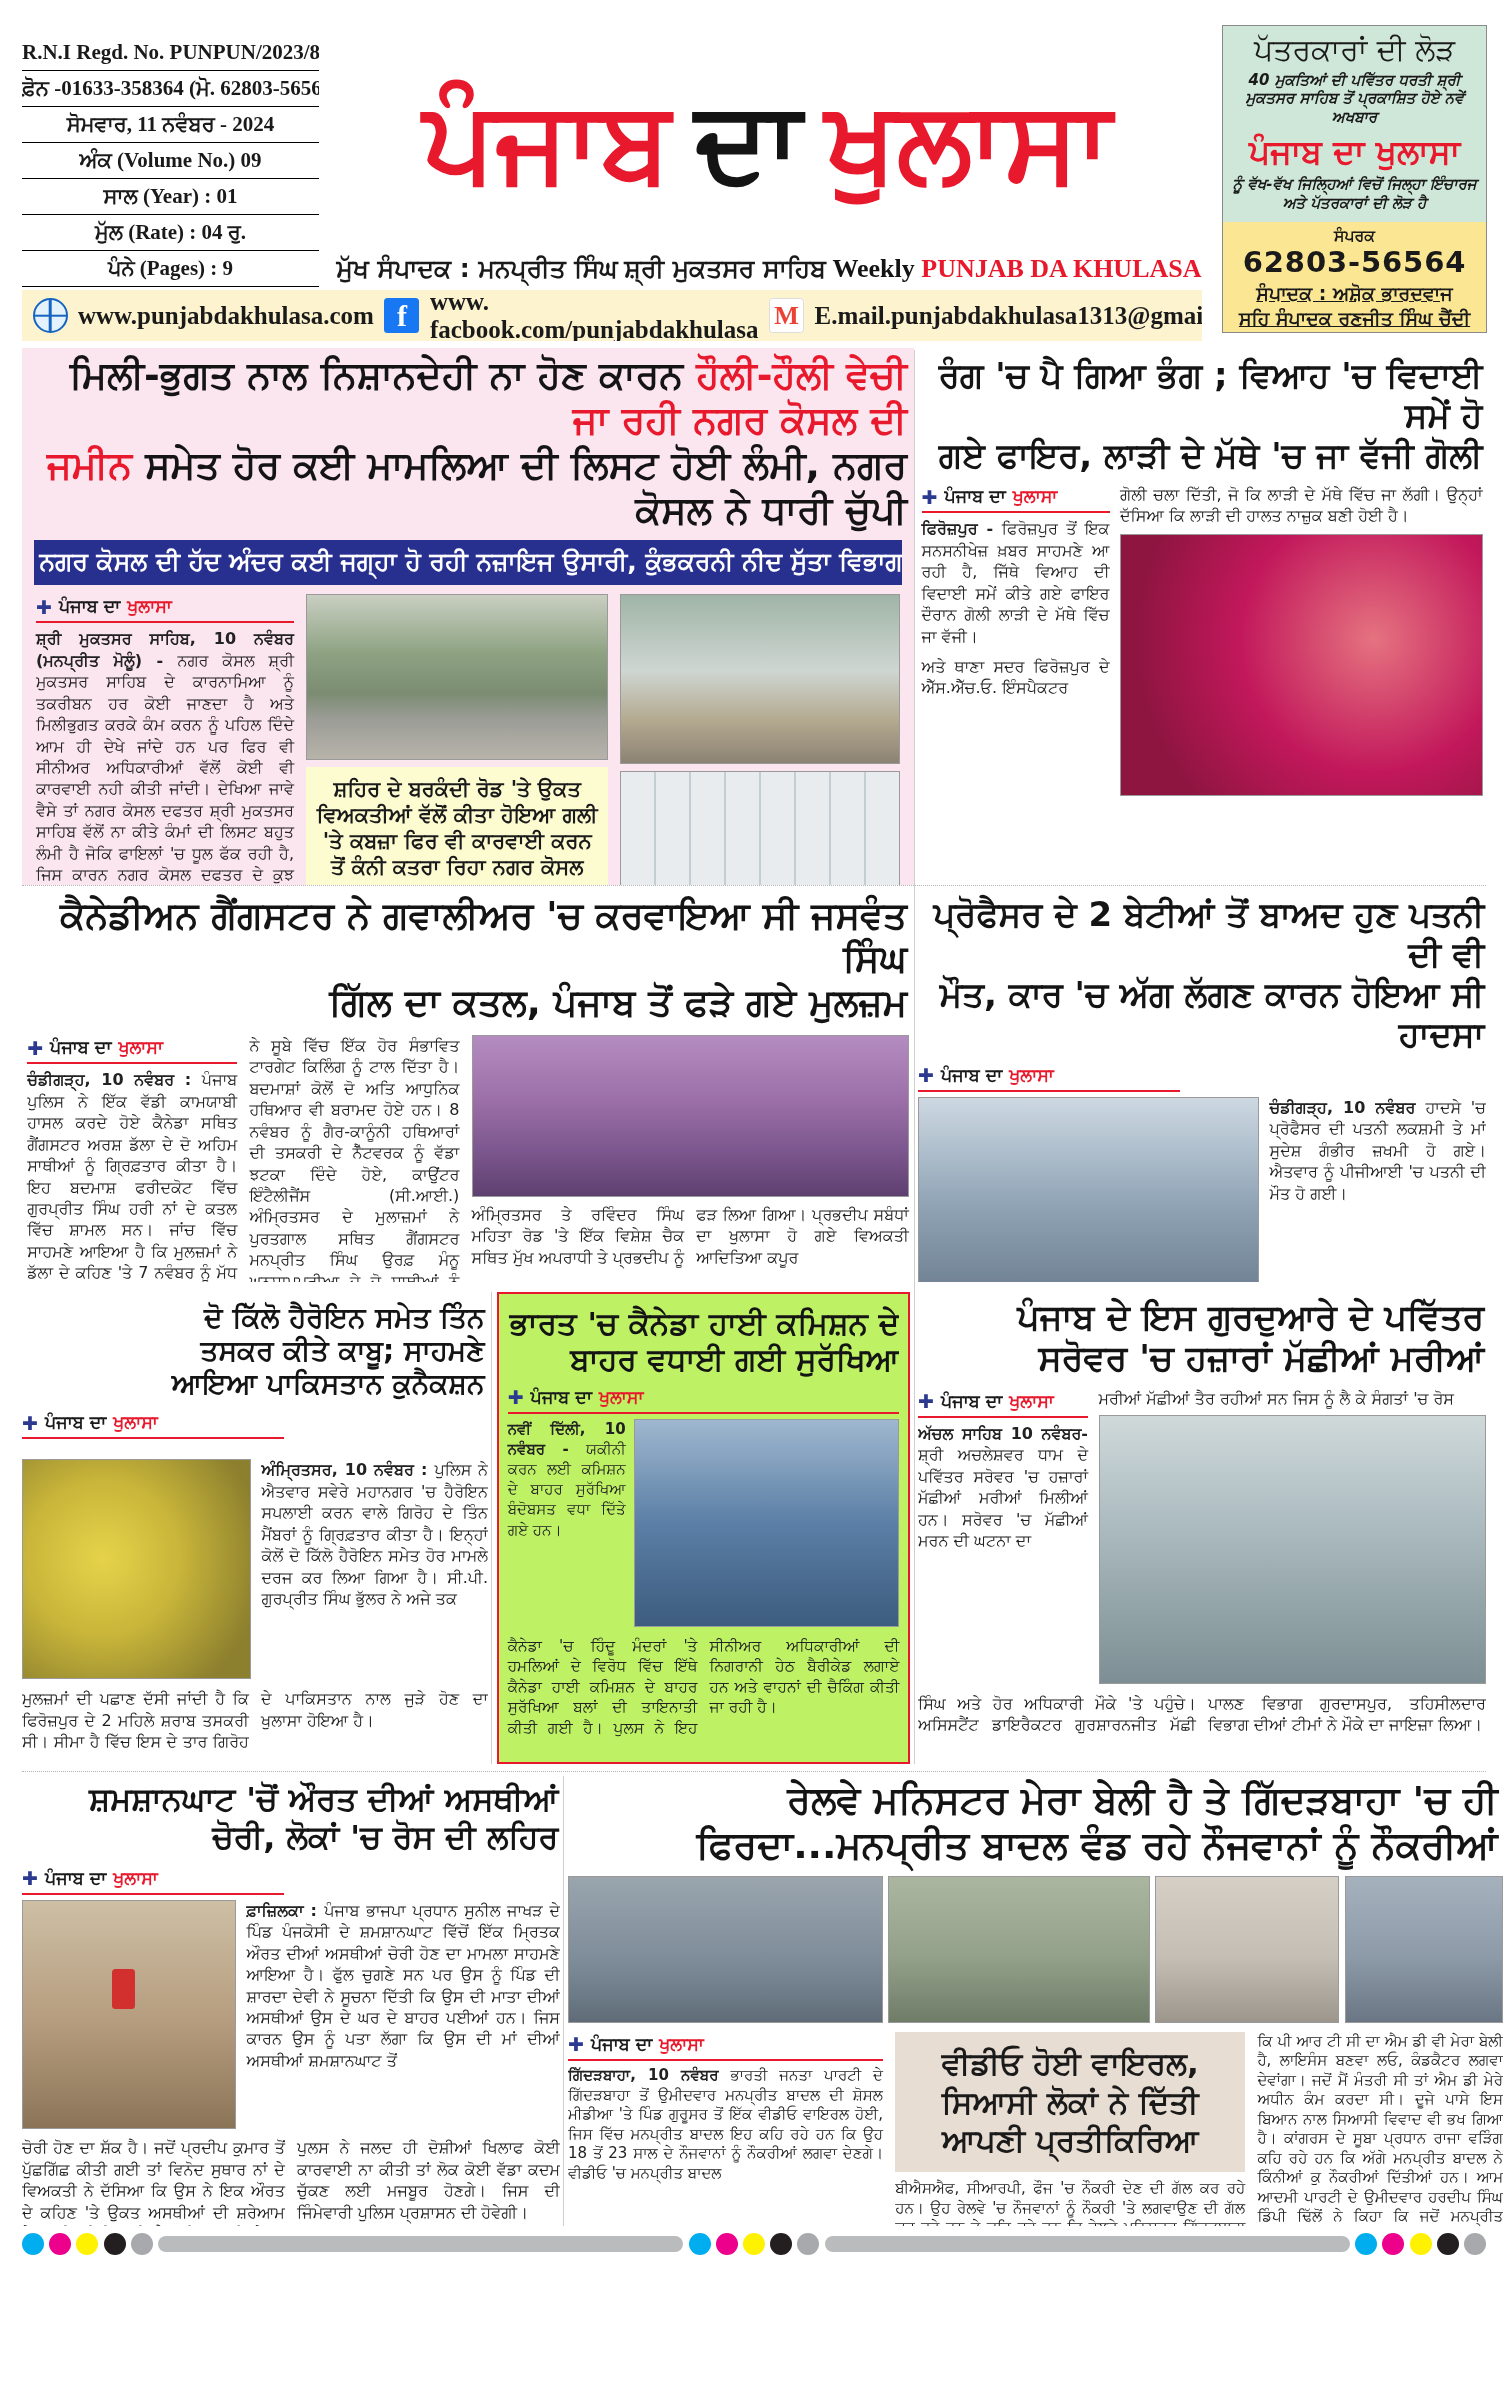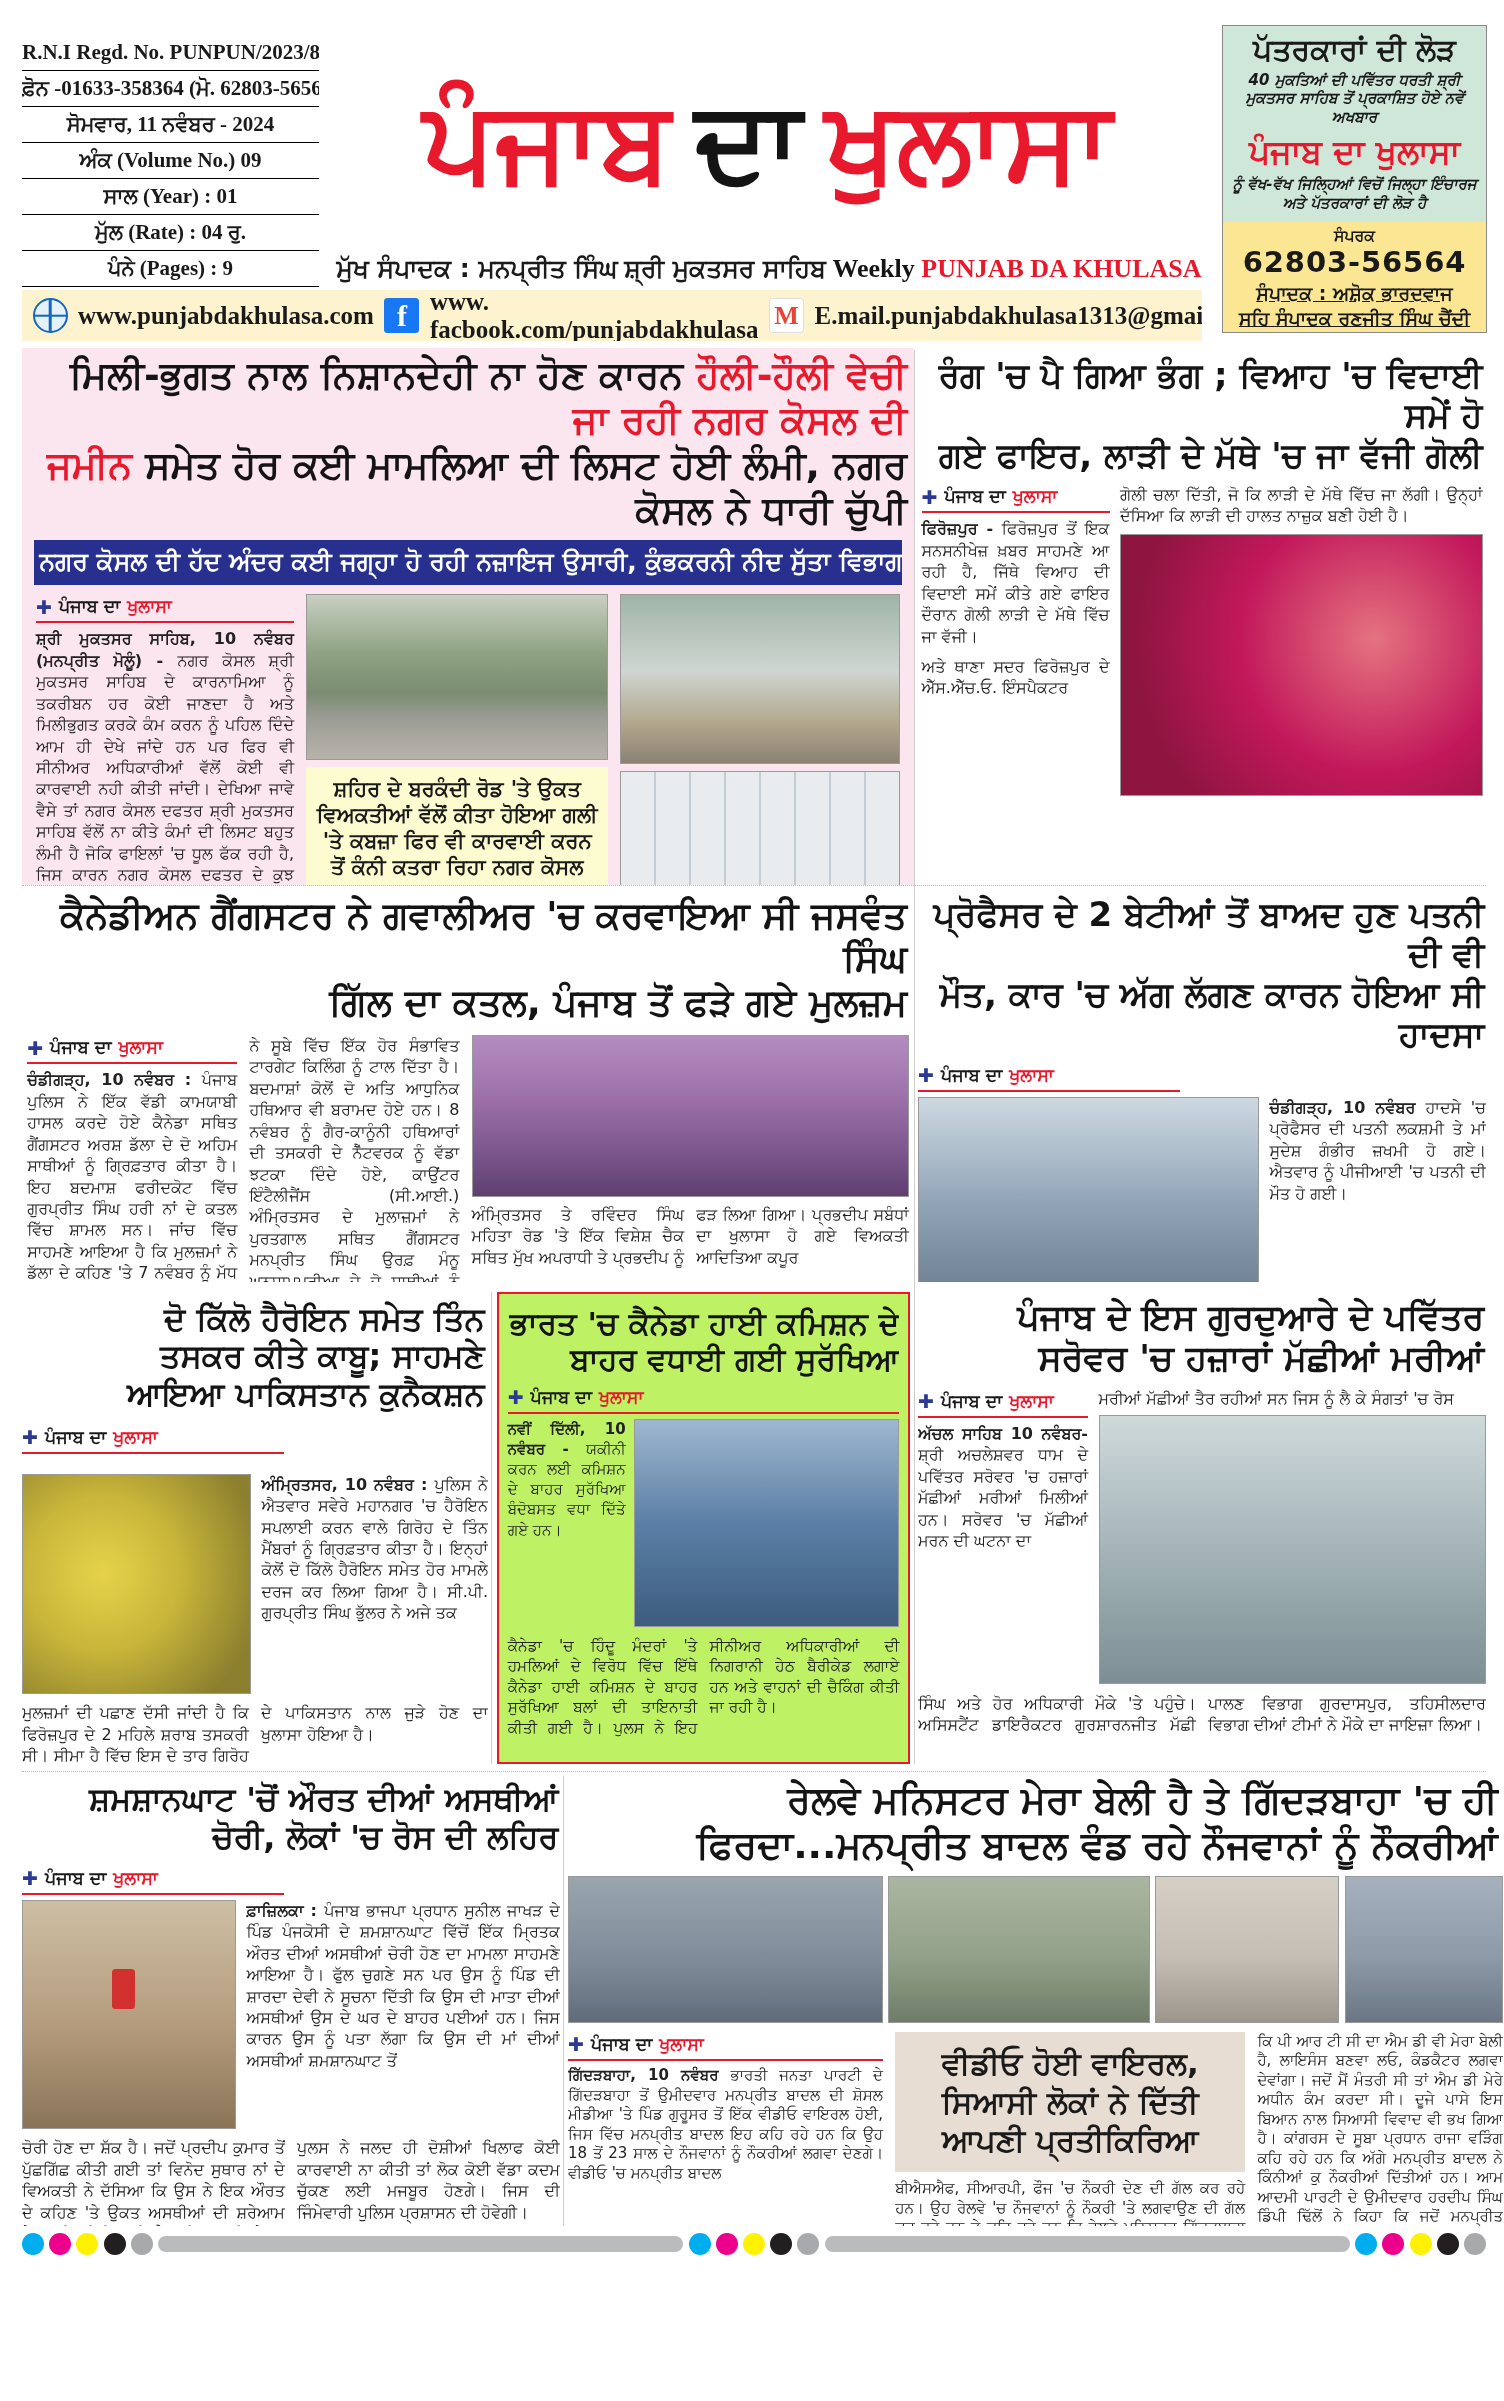--- a/index.html
+++ b/index.html
@@ -15,21 +15,21 @@
   .masthead-title { position:absolute; left:316px; top:33px; width:902px; height:217px;
     display:flex; align-items:center; justify-content:center; gap:24.5px;
     font-weight:bold; font-size:112px; white-space:nowrap; overflow:hidden; }
   .masthead-title .red { color:#e8192c; } .masthead-title .blk { color:#141414; }
   .editor-row { position:absolute; left:319px; top:254px; width:900px; display:flex; justify-content:space-between; align-items:baseline; padding:0 17.5px; }
   .editor-row .pa { font-weight:bold; font-size:25px; white-space:nowrap; }
   .weekly { font-family:"Liberation Serif", serif; font-weight:bold; font-size:26px; white-space:nowrap; }
   .weekly .wk { color:#141414; } .weekly .nm { color:#e8192c; }
   .recruit-box { position:absolute; left:1222px; top:24.5px; width:265px; height:308px; border:0.9px solid #8a8a8a; overflow:hidden; }
   .recruit-top { background:#cfe7d8; padding:7px 5.2px 8.7px; text-align:center; }
-  .recruit-top .h { font-weight:bold; font-size:30px; line-height:1.1; }
+  .recruit-top .h { font-weight:normal; font-size:30px; line-height:1.1; }
   .recruit-top .d1, .recruit-top .d2 { font-style:italic; font-weight:bold; font-size:15px; line-height:1.25; margin-top:5.2px; }
   .recruit-top .nm { color:#e8192c; font-weight:bold; font-size:33px; line-height:1.1; margin-top:7px; }
   .recruit-bottom { background:#fbe793; text-align:center; padding:4.4px 3.5px; }
   .recruit-bottom .c { font-size:15.7px; font-weight:bold; }
   .recruit-bottom .ph { font-size:29px; font-weight:bold; letter-spacing:0.9px; }
   .recruit-bottom .ed, .recruit-bottom .co { font-size:19px; font-weight:bold; margin-top:2.6px; white-space:nowrap;text-decoration:underline; }
   .contact-bar { position:absolute; left:22px; top:290px; width:1180px; height:51px; background:#fdf3cf;
     display:flex; align-items:center; gap:10.5px; padding:0 10.5px; overflow:hidden;
     font-family:"Liberation Serif", serif; font-weight:bold; font-size:25px; }
   .ico { flex:0 0 auto; width:35px; height:35px; display:flex; align-items:center; justify-content:center; }
@@ -69,21 +69,21 @@
   .story3 .cols { display:flex; gap:12.2px; padding:0 5.2px; }
   .ph-cctv { height:162px; background:linear-gradient(180deg,#b48cc0 0%,#9c6fa8 40%,#7e5890 70%,#5e4070 100%); }
   .twocol { column-count:2; column-gap:12.2px; }
   
   .story4 { position:absolute; left:918px; top:890px; width:568px; height:392px; overflow:hidden; }
   .story4 .headline { font-size:34px; padding:3.5px 1.7px 8.7px; }
   .story4 .toprow { display:flex; gap:10.5px; }
   .ph-family { height:199px; background:linear-gradient(180deg,#cdd8e2 0%,#8fa3b5 55%,#6d7f90 100%); }
   
   .story5 { position:absolute; left:22px; top:1292px; width:466px; height:472px; overflow:hidden; }
-  .story5 .headline { font-size:32px; padding:8.7px 3.5px 10.5px; }
+  .story5 .headline { font-size:28px; padding:8.7px 3.5px 10.5px; }
   .story5 .toprow { display:flex; gap:10.5px; margin-top:20px; }
   .ph-drugs { height:220px; background:radial-gradient(circle at 35% 45%, #e6d34a 0%, #c9b63a 40%, #8c7f2e 85%); }
   .story6 { position:absolute; left:497px; top:1292px; width:413px; height:472px; border:2.6px solid #e8192c; background:#bef264; padding:7px 8.7px; overflow:hidden; }
   .story6 .headline { font-size:31px; padding:3.5px 0 7px; }
   .story6 .toprow { display:flex; gap:8.7px; }
   .ph-police { height:208px; background:linear-gradient(180deg,#9fb7cf 0%,#5b7fa6 50%,#3d5c7e 100%); }
   .story7 { position:absolute; left:918px; top:1292px; width:568px; height:472px; overflow:hidden; }
   .story7 .headline { font-size:35px; padding:5.2px 1.7px 8.7px; }
   .story7 .toprow { display:flex; gap:10.5px; }
   .ph-sarovar { height:269px; background:linear-gradient(180deg,#cfd9da 0%,#a8b8bd 45%,#7d8f94 100%); }

